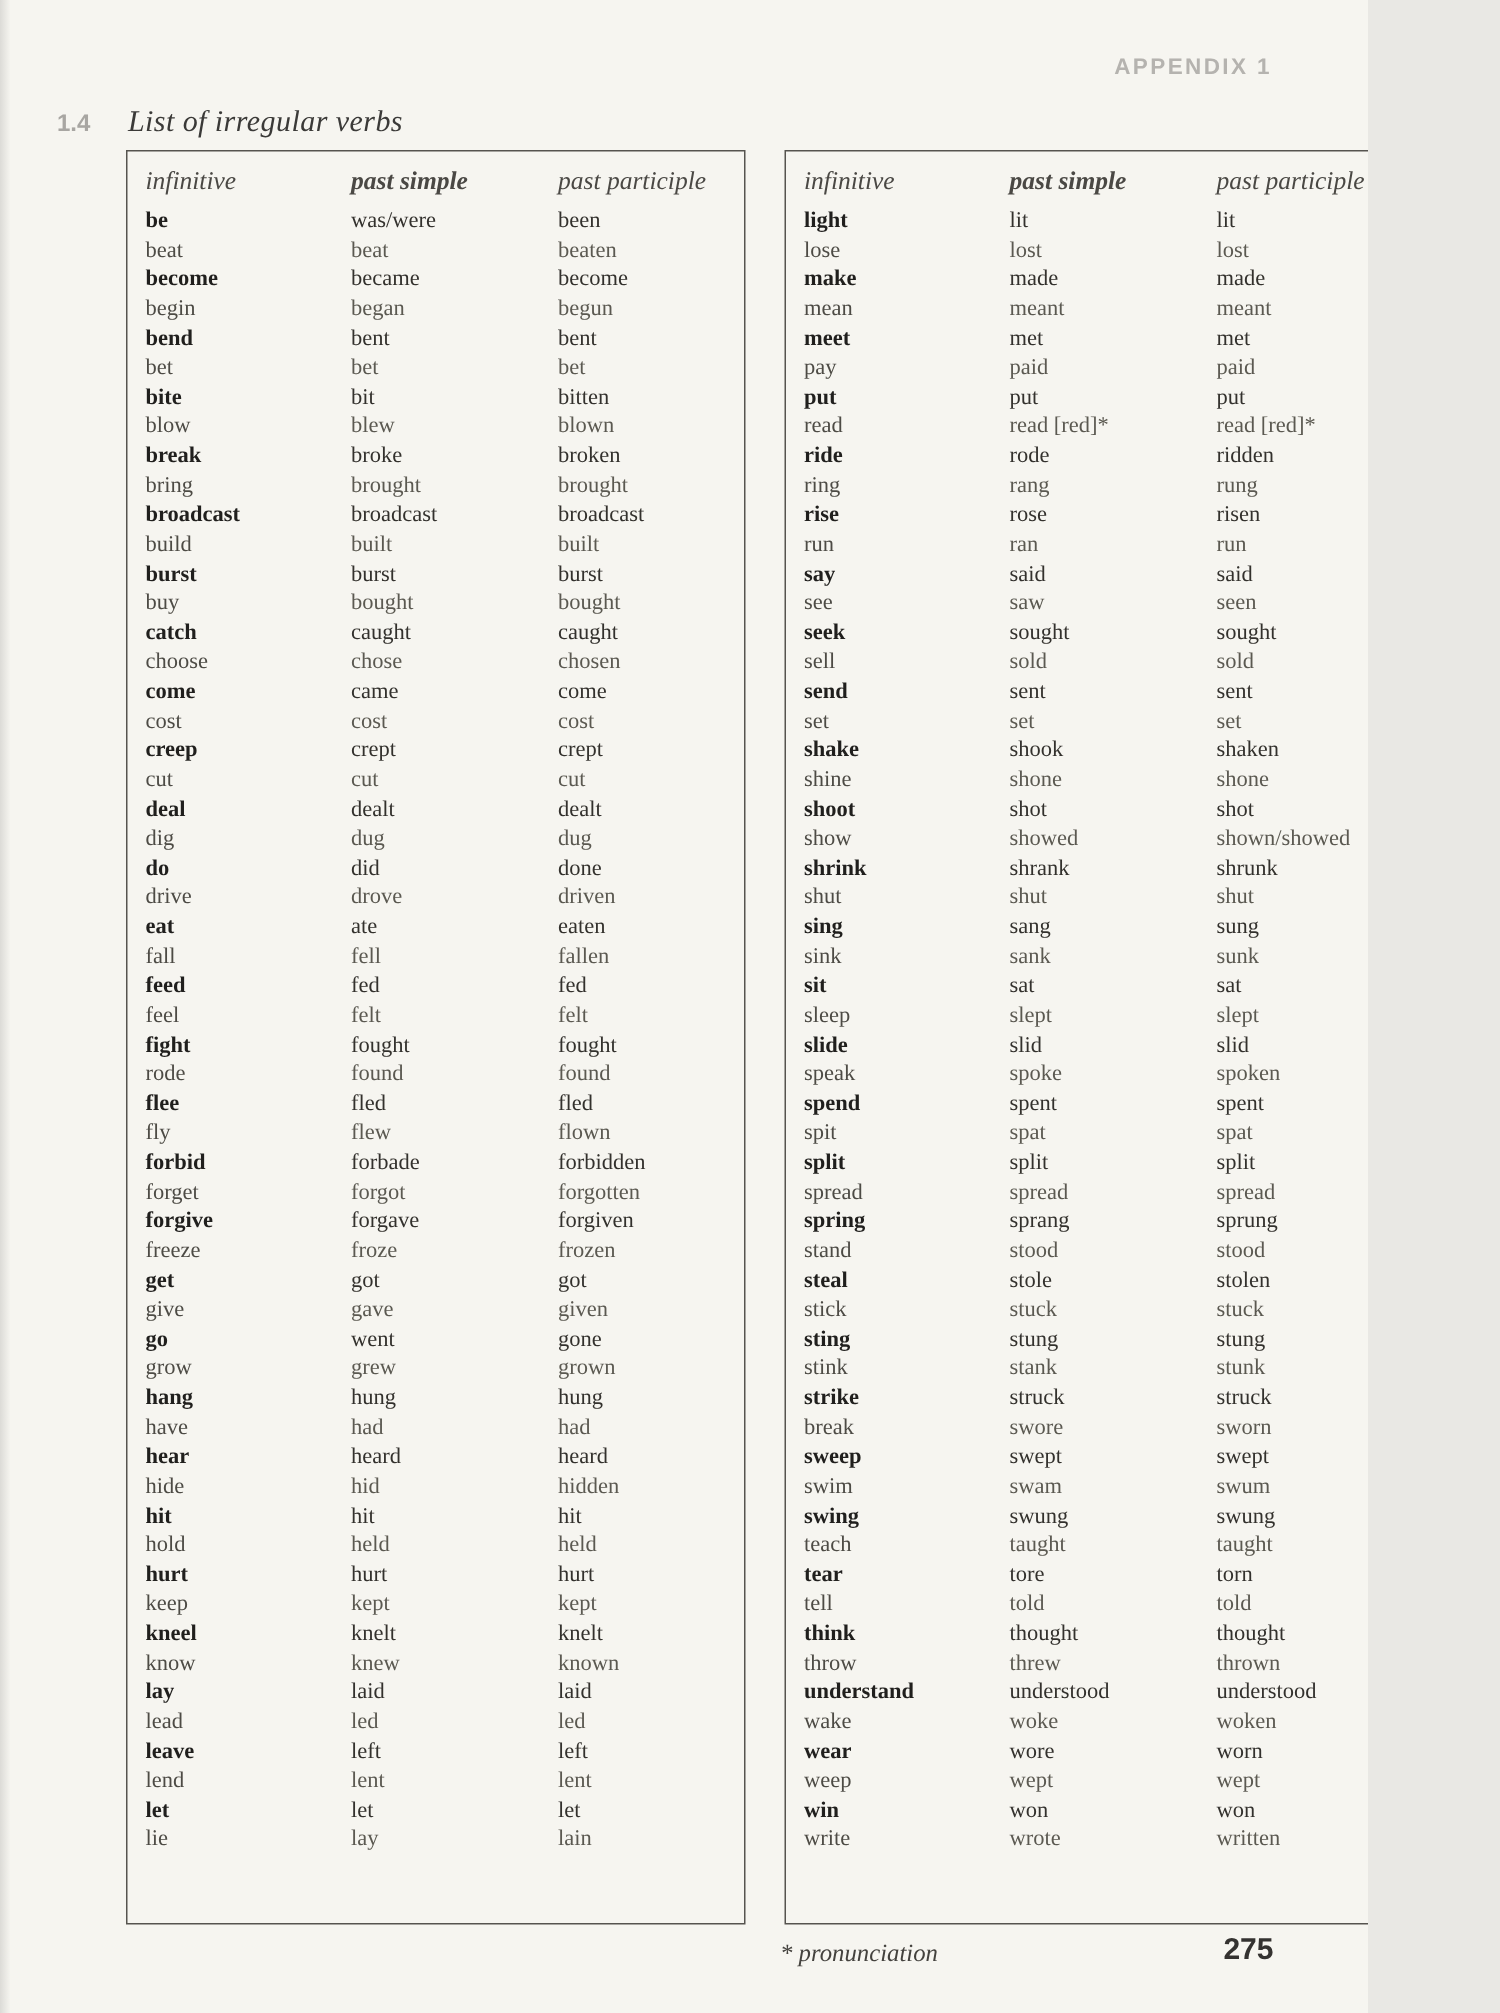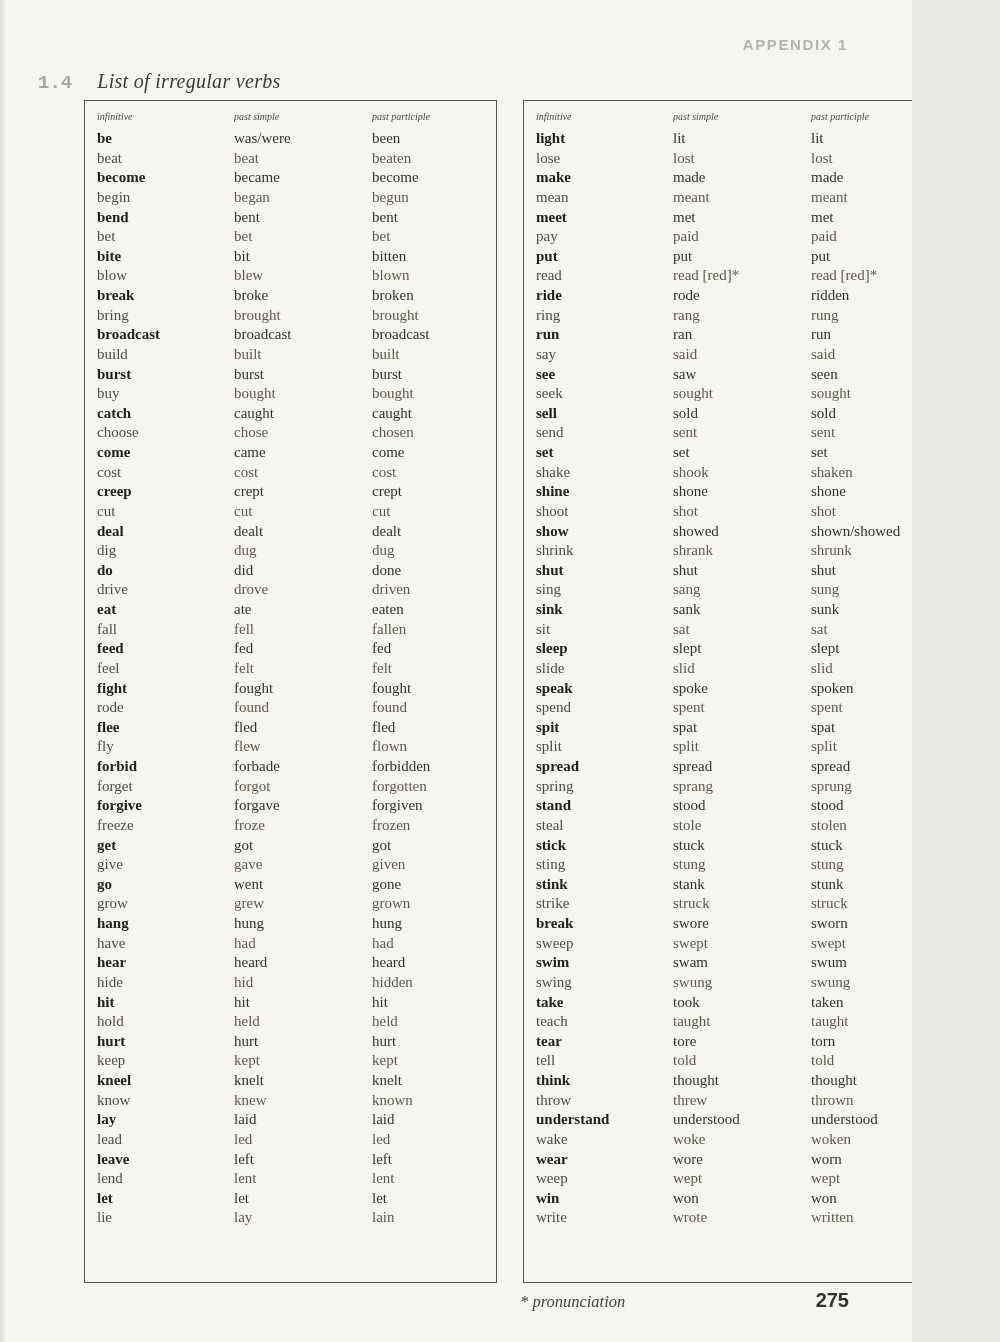--- a/index.html
+++ b/index.html
@@ -12,36 +12,36 @@
     position:absolute; left:0; top:0; width:7px; height:100%;
     background:linear-gradient(to right,#dcdbd7,#f6f5f0);
   }
   .appendix-label {
     position:absolute; top:36px; right:64px;
     font-family:"Liberation Sans", sans-serif;
     font-weight:bold; font-size:15px; letter-spacing:1.6px; color:#b5b3af;
   }
   .heading { position:absolute; top:70px; left:38px; display:flex; align-items:baseline; gap:25px; }
   .section-number {
-    font-family:Liberation Mono, monospace;
-    font-weight:bold; font-size:19px; color:#a8a6a2;
+    font-family:Liberation Sans, sans-serif;
+    font-weight:bold; font-size:16px; color:#a8a6a2;
   }
   .page-title { font-size:20px; color:#3b3a38; letter-spacing:0.3px;font-style:italic; }
 
   .tables { position:absolute; top:100px; left:84px; display:flex; gap:26px; }
   .verb-table {
     box-sizing:border-box; height:1183px;
     border:1px solid #56544f;
     padding:10px 0 0 12px;
   }
   .verb-table.t0 { width:413px; }
   .verb-table.t1 { width:415px; }
 
-  .thead { display:flex; font-style:italic; font-size:10px; color:#4a4844; margin-bottom:7px; }
-  .col0 { width:137px; } .col1 { width:138px; } .col2 { flex:1; }
+  .thead { display:flex; font-style:italic; font-size:17px; color:#4a4844; margin-bottom:7px; }
+  .col0 { width:137px; } .col1 { width:138px;font-weight:bold; } .col2 { flex:1; }
 
   .vrow { display:flex; height:19.64px; font-size:15px; line-height:19.64px; }
   .vcell { overflow:visible; white-space:nowrap; }
   .vcell.c0 { width:137px; } .vcell.c1 { width:138px; } .vcell.c2 { flex:1; }
   .vrow:nth-child(odd)  { color:#33312d; }
   .vrow:nth-child(odd) .c0 { font-weight:bold; color:#201f1d; }
   .vrow:nth-child(even) { color:#5b5951; }
   .vrow:nth-child(even) .c0 { color:#4d4b45; }
 
   .footnote {
@@ -410,20 +410,25 @@
             <span class="vcell c0">ride</span>
             <span class="vcell c1">rode</span>
             <span class="vcell c2">ridden</span>
           </div>
           <div class="vrow">
             <span class="vcell c0">ring</span>
             <span class="vcell c1">rang</span>
             <span class="vcell c2">rung</span>
           </div>
           <div class="vrow">
+            <span class="vcell c0">rise</span>
+            <span class="vcell c1">rose</span>
+            <span class="vcell c2">risen</span>
+          </div>
+          <div class="vrow">
             <span class="vcell c0">run</span>
             <span class="vcell c1">ran</span>
             <span class="vcell c2">run</span>
           </div>
           <div class="vrow">
             <span class="vcell c0">say</span>
             <span class="vcell c1">said</span>
             <span class="vcell c2">said</span>
           </div>
           <div class="vrow">
@@ -578,25 +583,20 @@
           </div>
           <div class="vrow">
             <span class="vcell c0">swim</span>
             <span class="vcell c1">swam</span>
             <span class="vcell c2">swum</span>
           </div>
           <div class="vrow">
             <span class="vcell c0">swing</span>
             <span class="vcell c1">swung</span>
             <span class="vcell c2">swung</span>
-          </div>
-          <div class="vrow">
-            <span class="vcell c0">take</span>
-            <span class="vcell c1">took</span>
-            <span class="vcell c2">taken</span>
           </div>
           <div class="vrow">
             <span class="vcell c0">teach</span>
             <span class="vcell c1">taught</span>
             <span class="vcell c2">taught</span>
           </div>
           <div class="vrow">
             <span class="vcell c0">tear</span>
             <span class="vcell c1">tore</span>
             <span class="vcell c2">torn</span>

